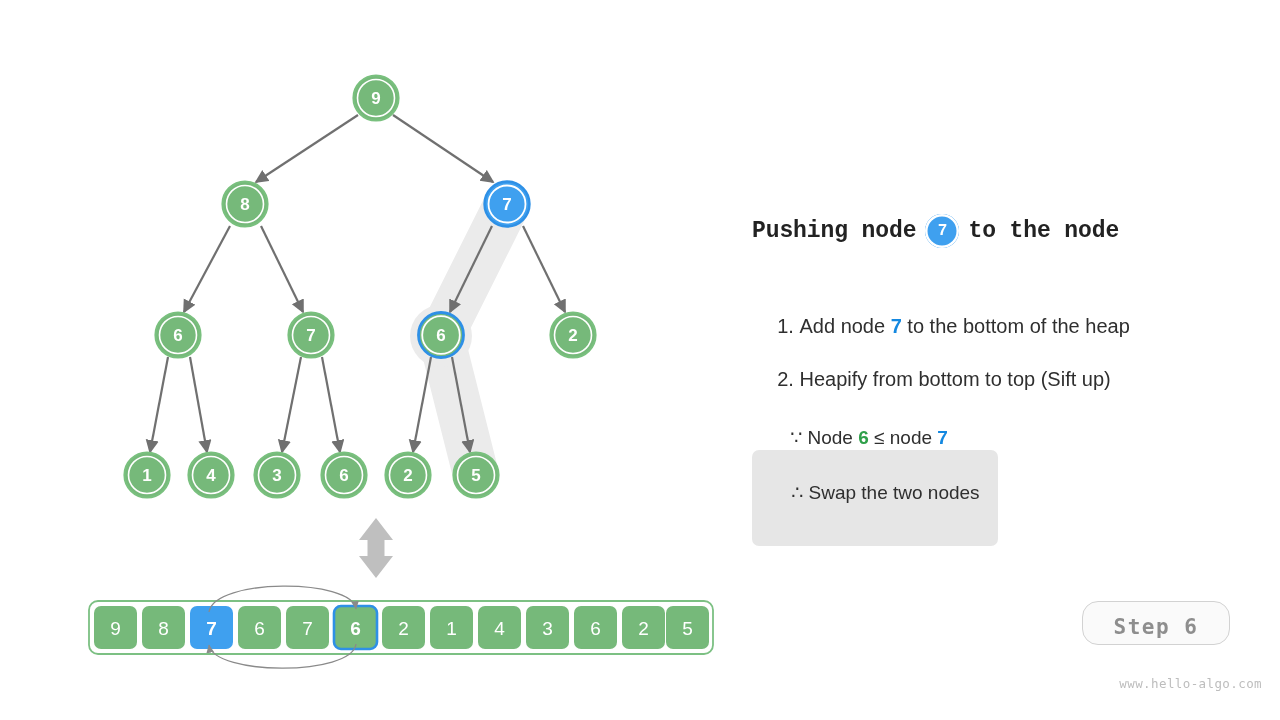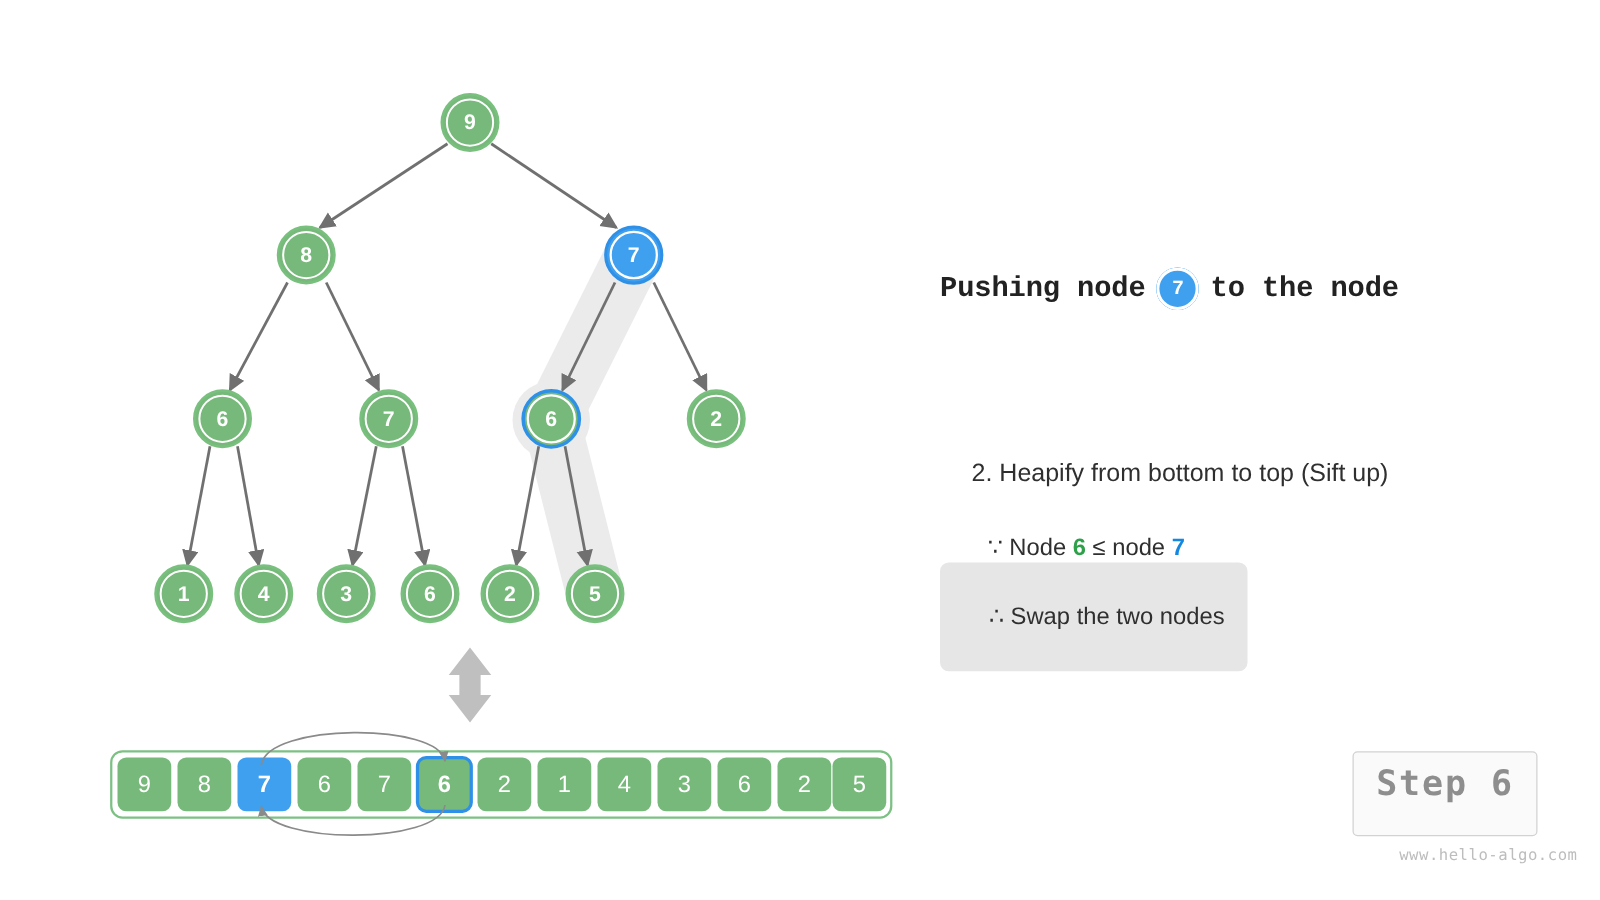--- a/index.html
+++ b/index.html
@@ -88,43 +88,43 @@
     white-space: pre;
     text-align: center;
   }
 
   #conclusion-box {
     position: absolute;
     left: 0px;
     top: 450px;
     background: #e6e6e6;
     border-radius: 7px;
-    padding: 9px 18px 10px 18px;
+    padding: 9px 18px 20px 18px;
     font-size: 19px;
     color: #2f2f2f;
     white-space: pre;
   }
 
   .num-green { color: #2FA04A; font-weight: bold; }
   .num-blue  { color: #1488E0; font-weight: bold; }
 
   
   #step-badge {
     position: absolute;
     left: 1082px;
     top: 601px;
     width: 148px;
-    height: 68px;
+    height: 44px;
     box-sizing: border-box;
     border: 1.4px solid #d2d2d2;
-    border-radius: 4px;
+    border-radius: 16px;
     background: #fafafa;
     color: #8e8e8e;
     font-family: "DejaVu Sans Mono", "Liberation Mono", monospace;
-    font-size: 28px;
+    font-size: 21px;
     font-weight: bold;
     letter-spacing: 1.5px;
     line-height: 50px;
     text-align: center;
   }
   #watermark {
     position: absolute;
     right: 18px;
     top: 676px;
     font-family: "DejaVu Sans Mono", "Liberation Mono", monospace;
@@ -313,20 +313,23 @@
 </div>
 
 <div id="explanation-panel">
 
   <div id="heading-row">
     <span class="hpart">Pushing node</span>
     <span class="badge-node">7</span>
     <span class="hpart">to the node</span>
   </div>
 
+  <div id="step-line-1" class="step-line">
+    <span>1.</span><span>&nbsp;</span><span>Add node </span><span class="num-blue">7</span><span> to the bottom of the heap</span>
+  </div>
 
   <div id="step-line-2" class="step-line">
     <span>2.</span><span>&nbsp;</span><span>Heapify from bottom to top (Sift up)</span>
   </div>
 
   <div id="reason-line">
     <span>∵</span><span> Node </span><span class="num-green">6</span><span> ≤ node </span><span class="num-blue">7</span>
   </div>
 
   <div id="conclusion-box">

